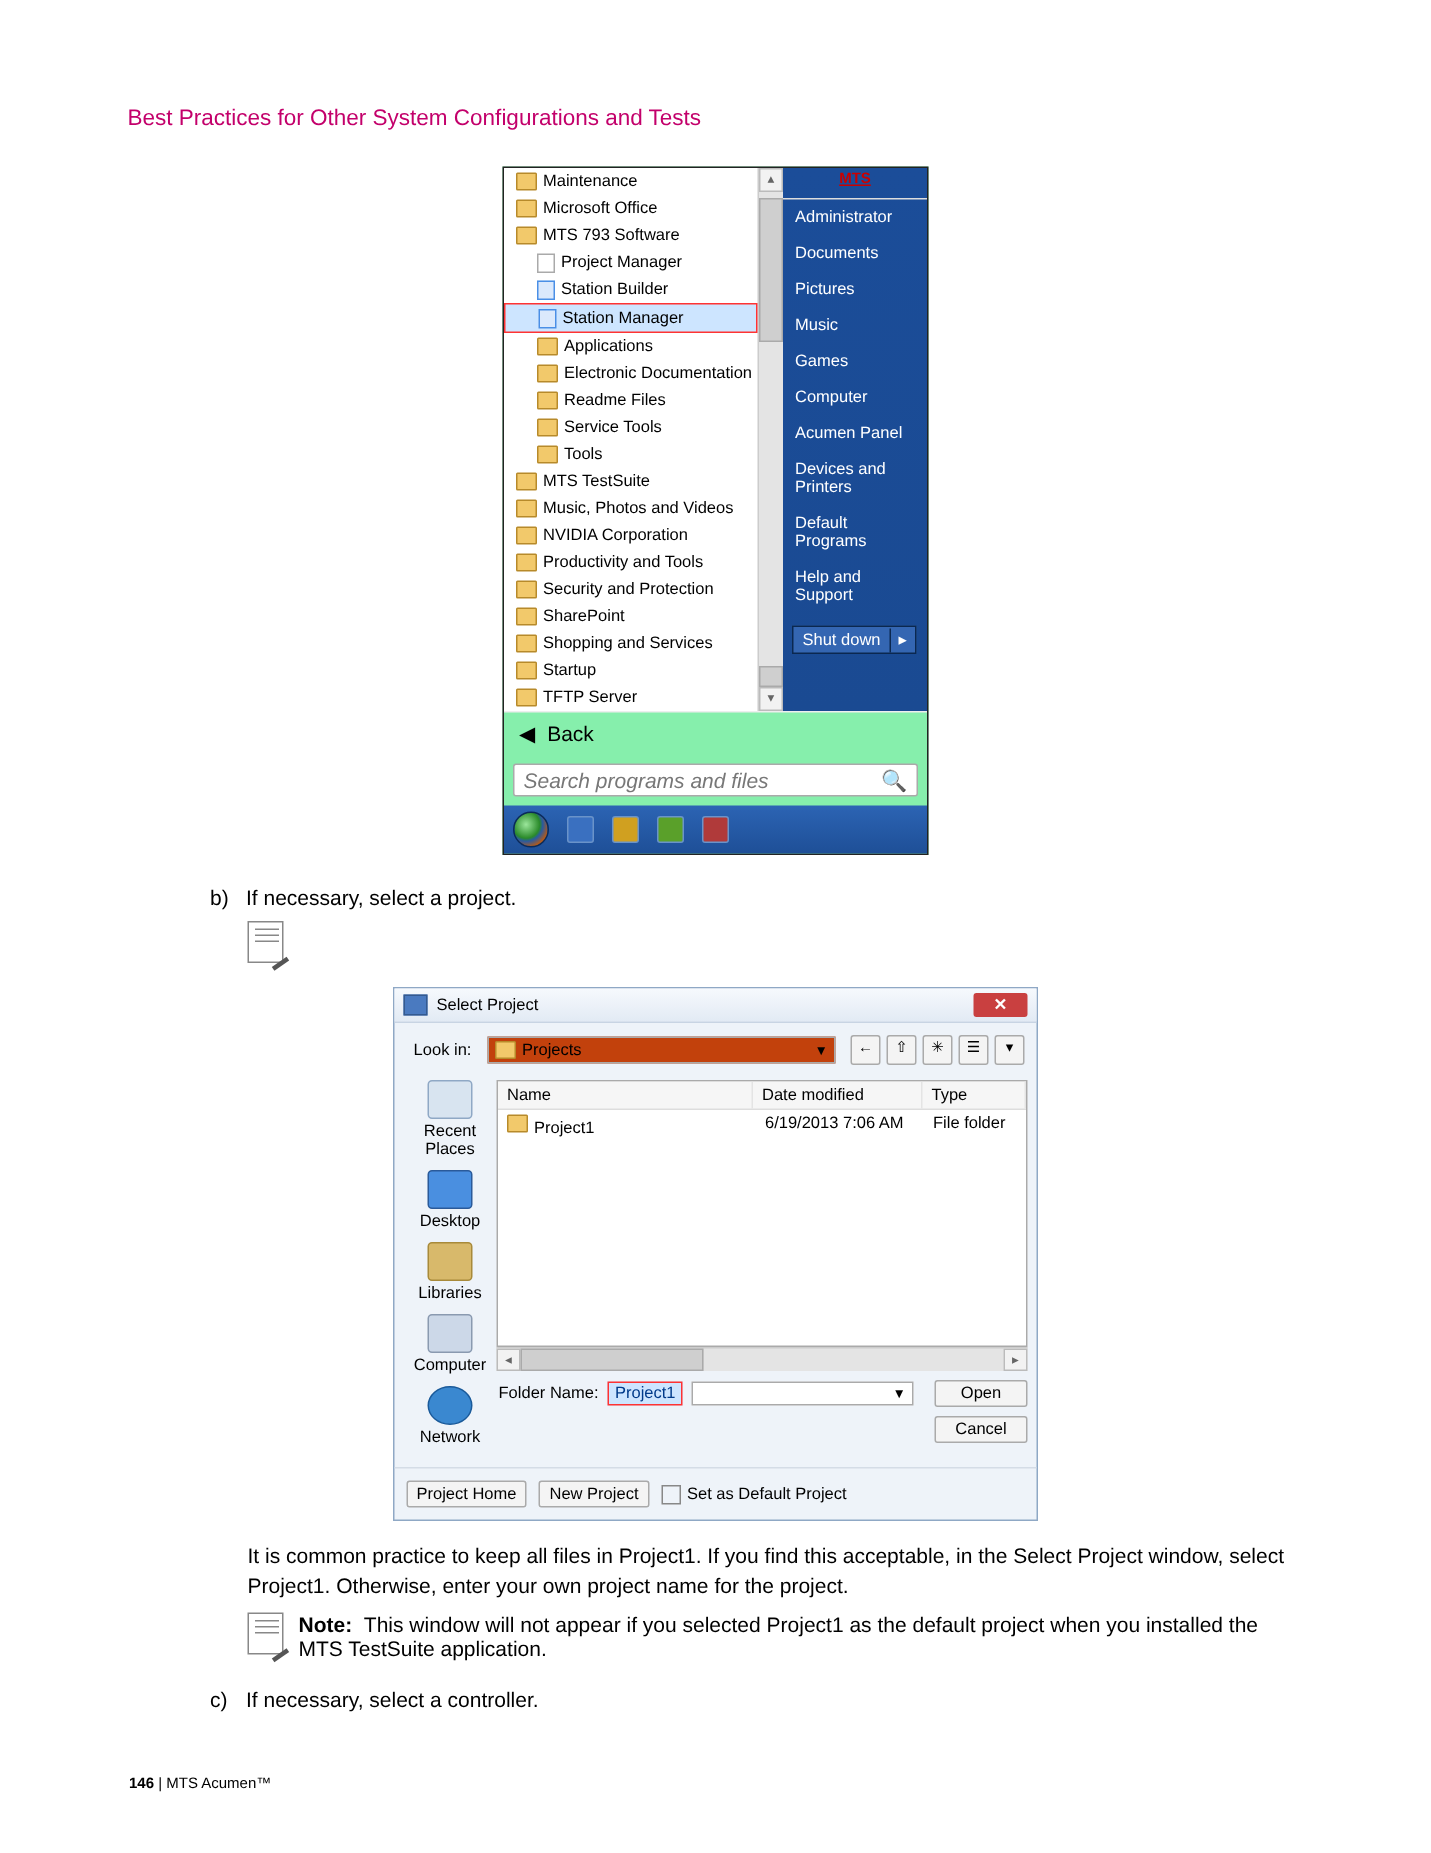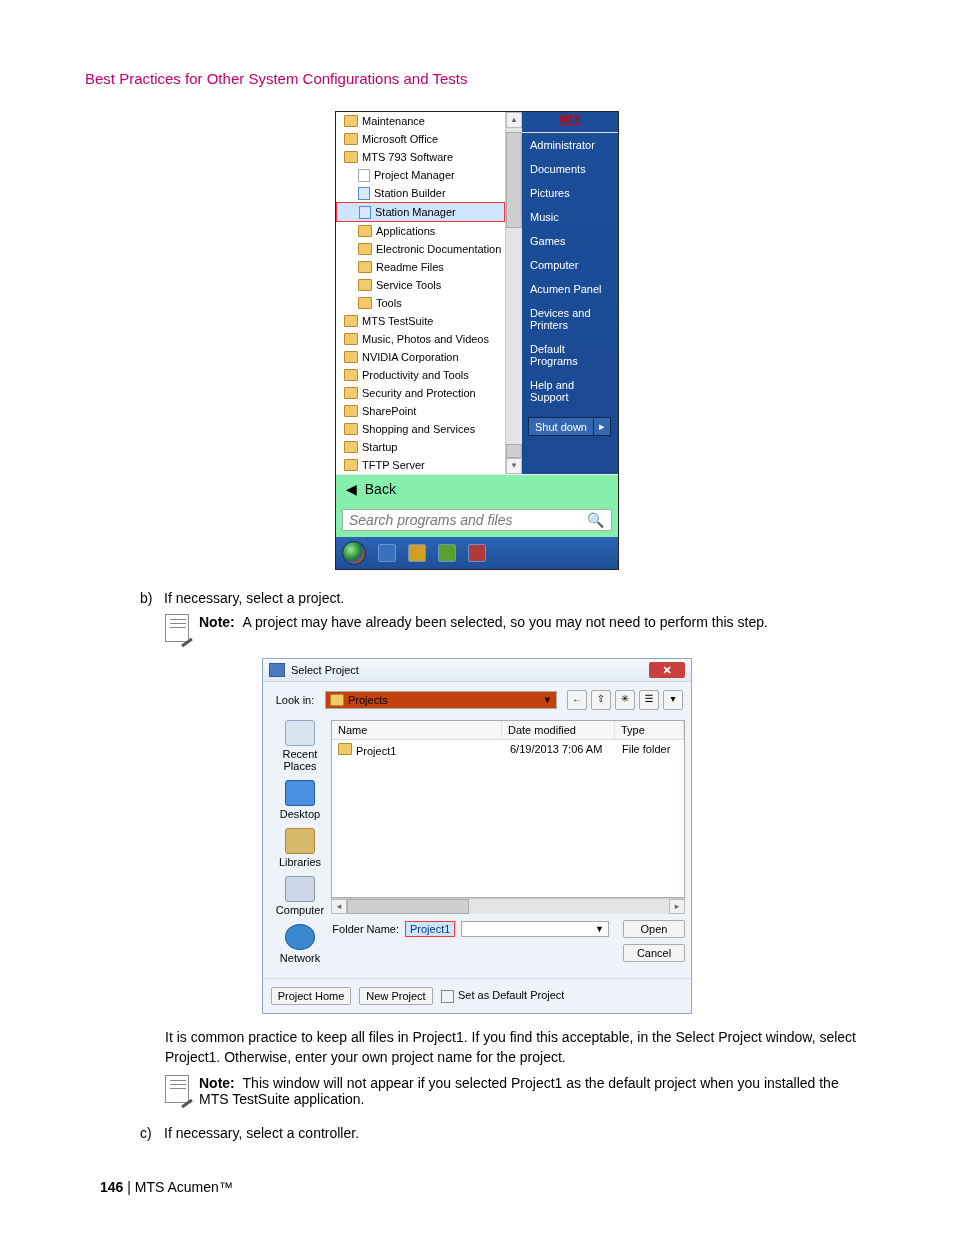--- a/index.html
+++ b/index.html
@@ -79,21 +79,21 @@
 .fninput{border:1px solid #f33;background:#cde5ff;padding:1px 4px;color:#003a8a}
 .fncombo{flex:1;border:1px solid #aaa;background:#fff;padding:2px 4px;display:flex}
 .fncombo .dd{margin-left:auto;font-size:9px}
 .dbtn{width:60px;border:1px solid #aaa;background:#f4f4f4;padding:2px 0;text-align:center;border-radius:2px}
 .dlgbtns{display:flex;flex-direction:column;gap:6px;margin-left:8px}
 .bottomrow{display:flex;gap:8px;padding:8px;align-items:center;border-top:1px solid #d4dce6}
 .hsb{height:15px;display:flex;margin-top:0;background:#e4e4e4;border-top:1px solid #ccc}
 .hsb .sbbtn{width:14px;height:13px}
 .hsb .sbthumb{flex:0 0 120px}
 .hsb .sbtrack{flex:1}
-.footer{position:absolute;bottom:40px;left:100px;font-size:14px}
+.footer{position:absolute;bottom:40px;left:86px;font-size:10px}
 .footer b{font-weight:bold}
 .chk{width:11px;height:11px;border:1px solid #888;display:inline-block;vertical-align:middle;margin-right:4px}
 </style>
 </head>
 <body>
 
 <div class="page">
   <div class="title">Best Practices for Other System Configurations and Tests</div>
 
   <div class="startmenu">
@@ -230,21 +230,20 @@
       <span class="tbicon tbred"></span>
     </div>
   </div>
 
   <div class="step">
     <span class="lbl">b)</span>
     <span>If necessary, select a project.</span>
   </div>
   <div class="notewrap">
     <span class="noteicon"></span>
-    <span><b>Note:</b>&nbsp;&nbsp;<span>A project may have already been selected, so you may not need to perform this step.</span></span>
   </div>
 
   <div class="dialog">
     <div class="titlebar">
       <span class="ticon"></span>
       <span>Select Project</span>
       <span class="close">✕</span>
     </div>
     <div style="padding:8px 8px 0">
       <div class="lookin">

